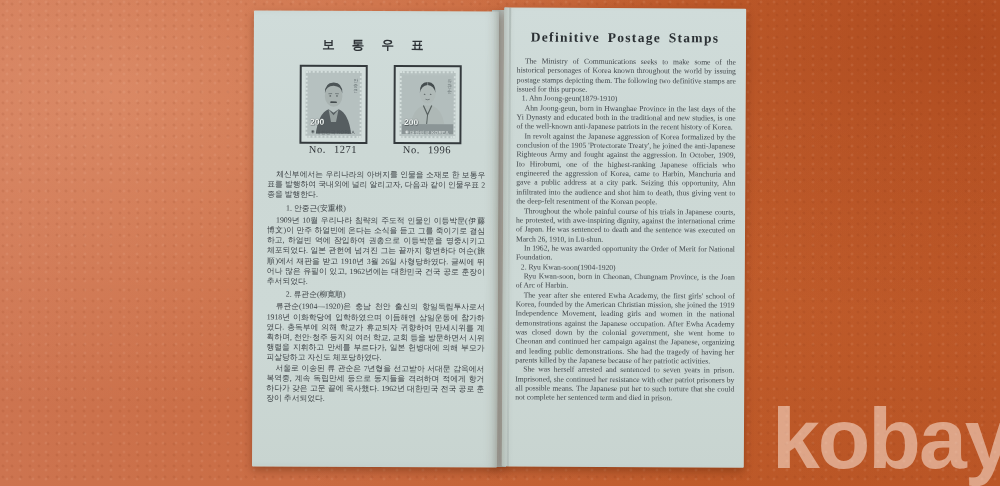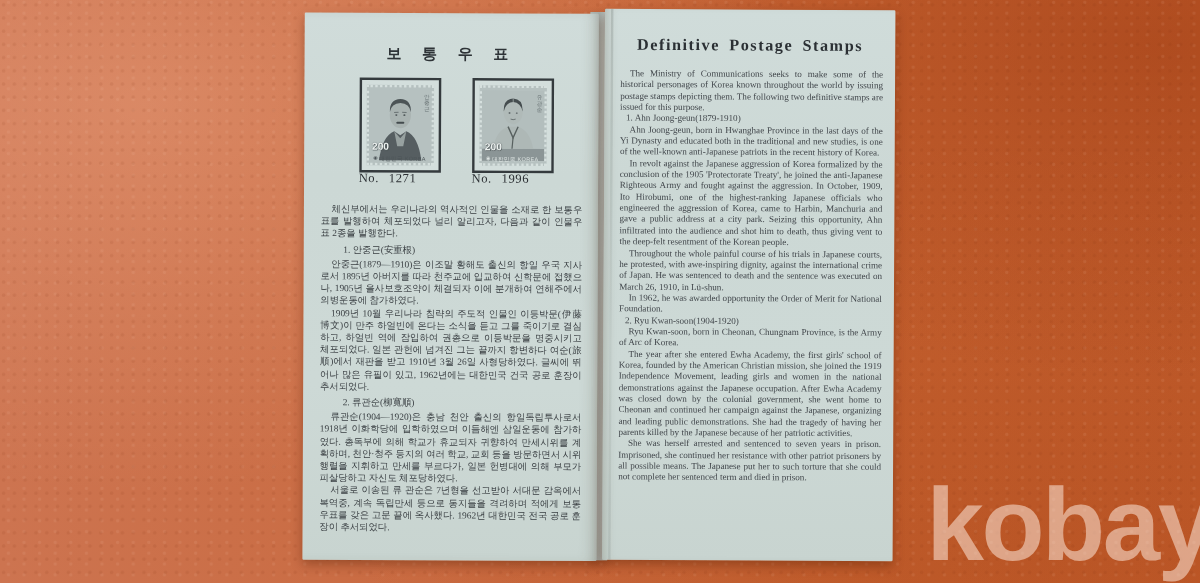--- a/index.html
+++ b/index.html
@@ -53,21 +53,21 @@
     background:linear-gradient(180deg,rgba(90,100,95,0.22),rgba(90,100,95,0.05) 60%,rgba(90,100,95,0.15));
   }
   
   .kr-title{
     margin-top:26px;text-align:center;
     font-size:12.5px;letter-spacing:7px;color:#2e3337;font-weight:bold;
   }
   .stamps-row{
     margin-top:11px;display:flex;justify-content:center;gap:26px;padding-left:8px;
   }
-  .stamp-unit{display:flex;flex-direction:column;align-items:flex-start;}
+  .stamp-unit{display:flex;flex-direction:column;align-items:center;}
   .stamp-frame{
     width:68px;height:79px;box-sizing:border-box;
     border:2px solid #343a3d;background:#d3dedc;padding:4px;
   }
   .stamp{
     position:relative;width:100%;height:100%;box-sizing:border-box;
     background:#b6c1c0;border:2px dotted #d6e0de;
   }
   .stamp svg{position:absolute;inset:0;width:100%;height:100%;}
   .denom{
@@ -170,41 +170,40 @@
             <span>대한민국 KOREA</span>
           </div>
         </div>
       </div>
       <div class="stamp-no">No. 1996</div>
     </div>
   </div>
 
   <div class="kr-body">
 
-  <p class="body">체신부에서는 우리나라의 역사적인 인물을 소재로 한 보통우표를 발행하여 체포되었다 널리 알리고자, 다음과 같이 인물우표 2종을 발행한다.</p>
+  <p class="body">체신부에서는 우리나라의 아버지를 인물을 소재로 한 보통우표를 발행하여 국내외에 널리 알리고자, 다음과 같이 인물우표 2종을 발행한다.</p>
       <p class="heading">1. 안중근(安重根)</p>
-      <p class="body">안중근(1879—1910)은 이조말 황해도 출신의 항일 우국 지사로서 1895년 아버지를 따라 천주교에 입교하여 신학문에 접했으나, 1905년 을사보호조약이 체결되자 이에 분개하여 연해주에서 의병운동에 참가하였다.</p>
       <p class="body">1909년 10월 우리나라 침략의 주도적 인물인 이등박문(伊藤博文)이 만주 하얼빈에 온다는 소식을 듣고 그를 죽이기로 결심하고, 하얼빈 역에 잠입하여 권총으로 이등박문을 명중시키고 체포되었다. 일본 관헌에 넘겨진 그는 끝까지 항변하다 여순(旅順)에서 재판을 받고 1910년 3월 26일 사형당하였다. 글씨에 뛰어나 많은 유필이 있고, 1962년에는 대한민국 건국 공로 훈장이 추서되었다.</p>
       <p class="heading">2. 류관순(柳寬順)</p>
       <p class="body">류관순(1904—1920)은 충남 천안 출신의 항일독립투사로서 1918년 이화학당에 입학하였으며 이듬해엔 삼일운동에 참가하였다. 총독부에 의해 학교가 휴교되자 귀향하여 만세시위를 계획하며, 천안·청주 등지의 여러 학교, 교회 등을 방문하면서 시위 행렬을 지휘하고 만세를 부르다가, 일본 헌병대에 의해 부모가 피살당하고 자신도 체포당하였다.</p>
-      <p class="body">서울로 이송된 류 관순은 7년형을 선고받아 서대문 감옥에서 복역중, 계속 독립만세 등으로 동지들을 격려하며 적에게 보통우표를 갖은 고문 끝에 옥사했다. 1962년 대한민국 전국 공로 훈장이 추서되었다.</p>
+      <p class="body">서울로 이송된 류 관순은 7년형을 선고받아 서대문 감옥에서 복역중, 계속 독립만세 등으로 동지들을 격려하며 적에게 항거하다가 갖은 고문 끝에 옥사했다. 1962년 대한민국 전국 공로 훈장이 추서되었다.</p>
     </div>
 </div>
 
 <div class="page page-right">
   <div class="crease"></div>
   <div class="en-title">Definitive Postage Stamps</div>
   <div class="en-body">
 
   <p class="body">The Ministry of Communications seeks to make some of the historical personages of Korea known throughout the world by issuing postage stamps depicting them. The following two definitive stamps are issued for this purpose.</p>
       <p class="heading">1. Ahn Joong-geun(1879-1910)</p>
       <p class="body">Ahn Joong-geun, born in Hwanghae Province in the last days of the Yi Dynasty and educated both in the traditional and new studies, is one of the well-known anti-Japanese patriots in the recent history of Korea.</p>
       <p class="body">In revolt against the Japanese aggression of Korea formalized by the conclusion of the 1905 'Protectorate Treaty', he joined the anti-Japanese Righteous Army and fought against the aggression. In October, 1909, Ito Hirobumi, one of the highest-ranking Japanese officials who engineered the aggression of Korea, came to Harbin, Manchuria and gave a public address at a city park. Seizing this opportunity, Ahn infiltrated into the audience and shot him to death, thus giving vent to the deep-felt resentment of the Korean people.</p>
       <p class="body">Throughout the whole painful course of his trials in Japanese courts, he protested, with awe-inspiring dignity, against the international crime of Japan. He was sentenced to death and the sentence was executed on March 26, 1910, in Lü-shun.</p>
       <p class="body">In 1962, he was awarded opportunity the Order of Merit for National Foundation.</p>
       <p class="heading">2. Ryu Kwan-soon(1904-1920)</p>
-      <p class="body">Ryu Kwan-soon, born in Cheonan, Chungnam Province, is the Army of Arc of Korea.</p>
+      <p class="body">Ryu Kwan-soon, born in Cheonan, Chungnam Province, is the Joan of Arc of Harbin.</p>
       <p class="body">The year after she entered Ewha Academy, the first girls' school of Korea, founded by the American Christian mission, she joined the 1919 Independence Movement, leading girls and women in the national demonstrations against the Japanese occupation. After Ewha Academy was closed down by the colonial government, she went home to Cheonan and continued her campaign against the Japanese, organizing and leading public demonstrations. She had the tragedy of having her parents killed by the Japanese because of her patriotic activities.</p>
       <p class="body">She was herself arrested and sentenced to seven years in prison. Imprisoned, she continued her resistance with other patriot prisoners by all possible means. The Japanese put her to such torture that she could not complete her sentenced term and died in prison.</p>
     </div>
 </div>
 
 <div class="watermark">kobay</div>
 
 </body></html>

